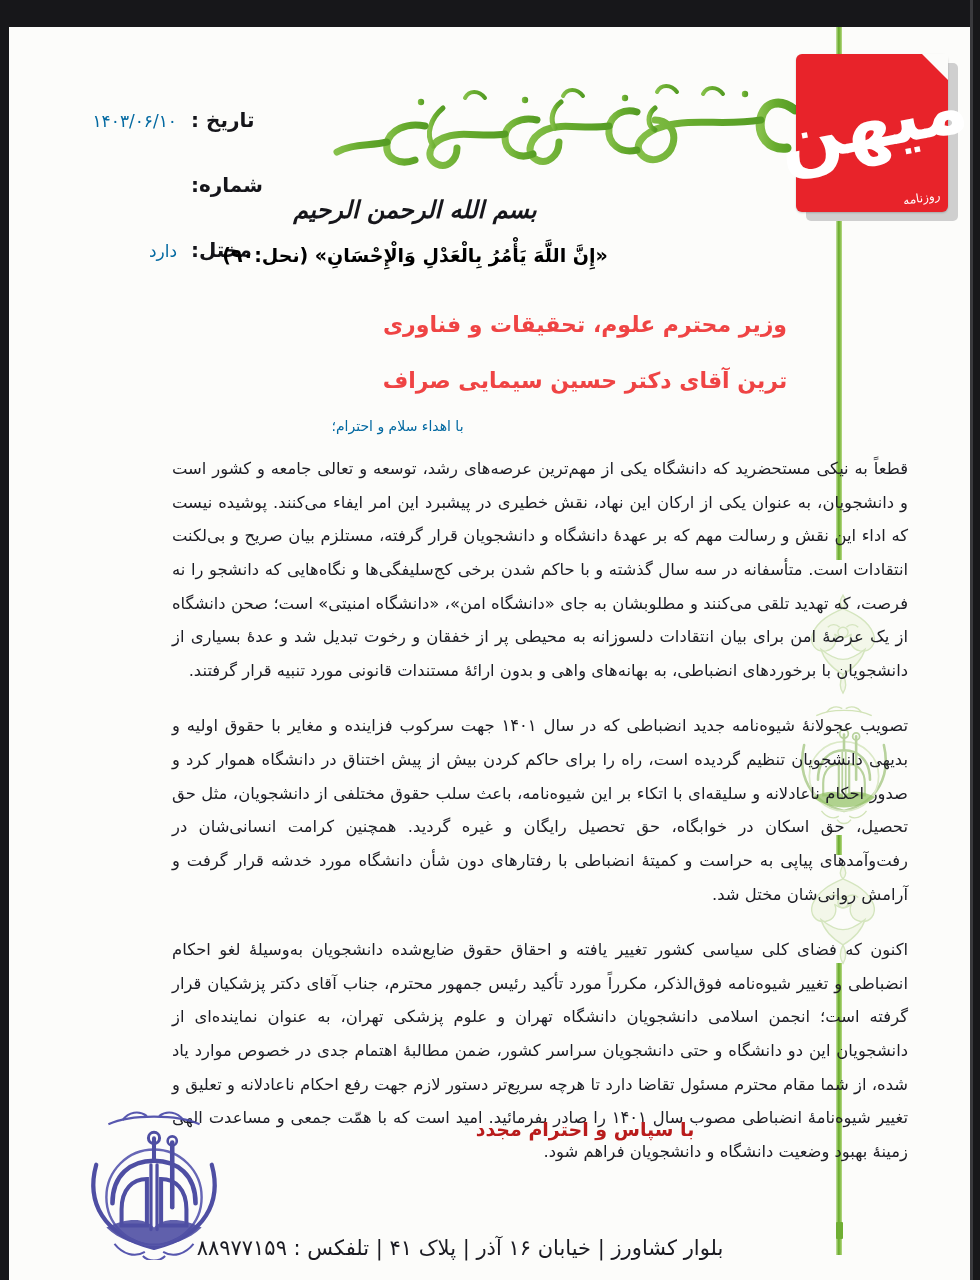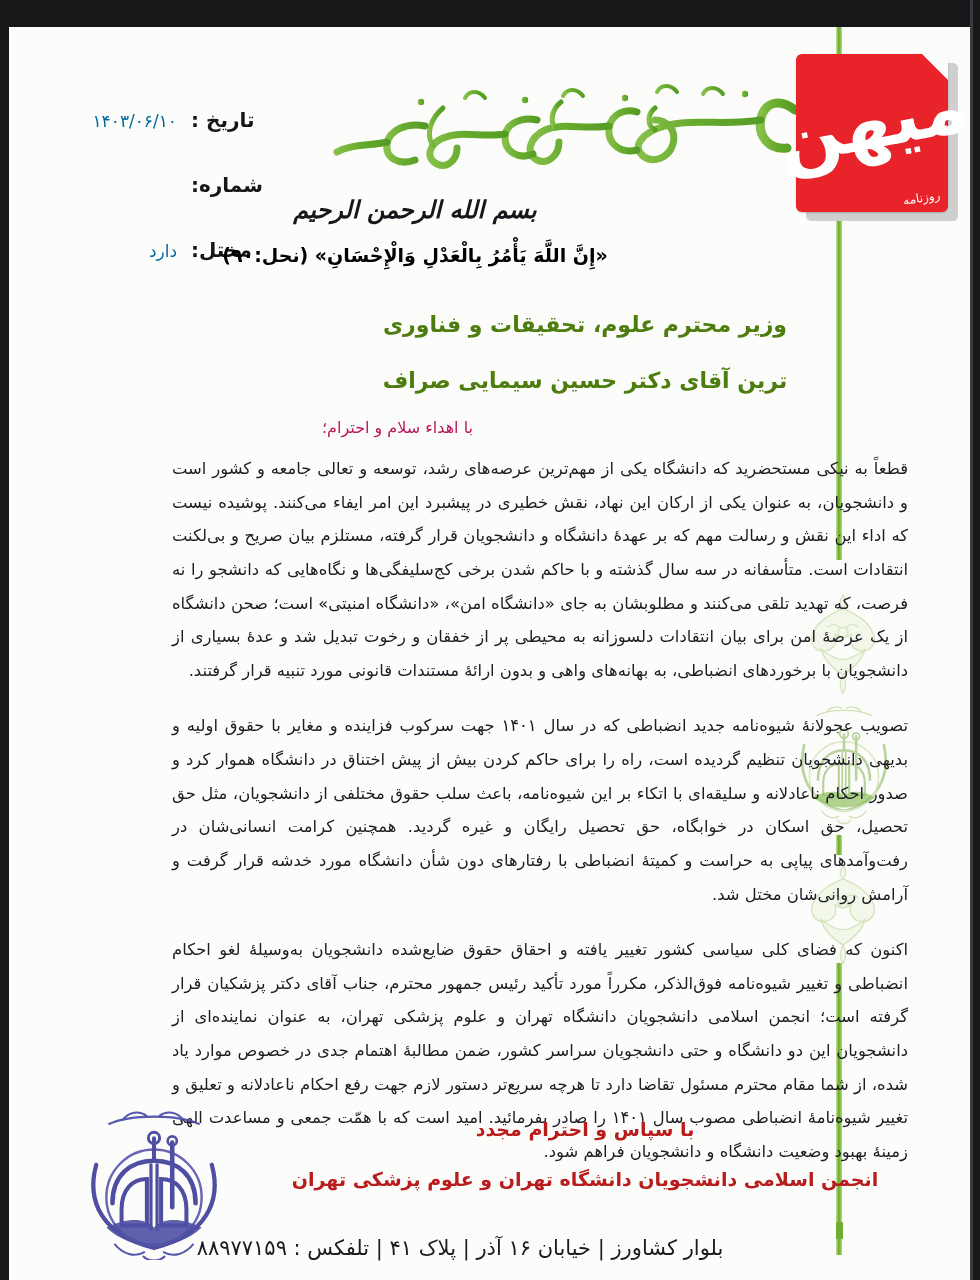--- a/index.html
+++ b/index.html
@@ -86,28 +86,28 @@
 
   
   .center-block{
     position:absolute;left:0;right:150px;z-index:12;text-align:center;
   }
   .bismillah{top:196px;font-size:24px;font-weight:bold;color:#16161b;font-style:italic;}
   .ayah{top:244px;font-size:19px;font-weight:bold;color:#000000;}
 
   .addr{
     position:absolute;right:0;left:190px;text-align:center;z-index:12;
-    font-size:22px;font-weight:bold;color:#4d7c0f;
+    font-size:22px;font-weight:bold;color:#ef4444;
   }
   .addr1{top:312px;}
   .addr2{top:368px;}
 
   .greet{
     position:absolute;left:0;right:185px;top:418px;text-align:center;
-    font-size:16px;color:#be185d;z-index:12;
+    font-size:14px;color:#0369a1;z-index:12;
   }
 
   
   .body{
     position:absolute;right:72px;left:172px;top:452px;z-index:12;
     direction:rtl;text-align:justify;
   }
   .para{
     font-size:16.4px;line-height:2.05;color:#1d1d24;
     margin:0 0 22px 0;
@@ -223,21 +223,20 @@
   <div class="addr addr2">ترین آقای دکتر حسین سیمایی صراف</div>
   <div class="greet">با اهداء سلام و احترام؛</div>
 
   <div class="body">
     <p class="para">قطعاً به نیکی مستحضرید که دانشگاه یکی از مهم‌ترین عرصه‌های رشد، توسعه و تعالی جامعه و کشور است و دانشجویان، به عنوان یکی از ارکان این نهاد، نقش خطیری در پیشبرد این امر ایفاء می‌کنند. پوشیده نیست که اداء این نقش و رسالت مهم که بر عهدهٔ دانشگاه و دانشجویان قرار گرفته، مستلزم بیان صریح و بی‌لکنت انتقادات است. متأسفانه در سه سال گذشته و با حاکم شدن برخی کج‌سلیفگی‌ها و نگاه‌هایی که دانشجو را نه فرصت، که تهدید تلقی می‌کنند و مطلوبشان به جای «دانشگاه امن»، «دانشگاه امنیتی» است؛ صحن دانشگاه از یک عرصهٔ امن برای بیان انتقادات دلسوزانه به محیطی پر از خفقان و رخوت تبدیل شد و عدهٔ بسیاری از دانشجویان با برخوردهای انضباطی، به بهانه‌های واهی و بدون ارائهٔ مستندات قانونی مورد تنبیه قرار گرفتند.</p>
     <p class="para">تصویب عجولانهٔ شیوه‌نامه جدید انضباطی که در سال ۱۴۰۱ جهت سرکوب فزاینده و مغایر با حقوق اولیه و بدیهی دانشجویان تنظیم گردیده است، راه را برای حاکم کردن بیش از پیش اختناق در دانشگاه هموار کرد و صدور احکام ناعادلانه و سلیقه‌ای با اتکاء بر این شیوه‌نامه، باعث سلب حقوق مختلفی از دانشجویان، مثل حق تحصیل، حق اسکان در خوابگاه، حق تحصیل رایگان و غیره گردید. همچنین کرامت انسانی‌شان در رفت‌وآمدهای پیاپی به حراست و کمیتهٔ انضباطی با رفتارهای دون شأن دانشگاه مورد خدشه قرار گرفت و آرامش روانی‌شان مختل شد.</p>
     <p class="para">اکنون که فضای کلی سیاسی کشور تغییر یافته و احقاق حقوق ضایع‌شده دانشجویان به‌وسیلهٔ لغو احکام انضباطی و تغییر شیوه‌نامه فوق‌الذکر، مکرراً مورد تأکید رئیس جمهور محترم، جناب آقای دکتر پزشکیان قرار گرفته است؛ انجمن اسلامی دانشجویان دانشگاه تهران و علوم پزشکی تهران، به عنوان نماینده‌ای از دانشجویان این دو دانشگاه و حتی دانشجویان سراسر کشور، ضمن مطالبهٔ اهتمام جدی در خصوص موارد یاد شده، از شما مقام محترم مسئول تقاضا دارد تا هرچه سریع‌تر دستور لازم جهت رفع احکام ناعادلانه و تعلیق و تغییر شیوه‌نامهٔ انضباطی مصوب سال ۱۴۰۱ را صادر بفرمائید. امید است که با همّت جمعی و مساعدت الهی زمینهٔ بهبود وضعیت دانشگاه و دانشجویان فراهم شود.</p>
   </div>
 
   <div class="closing closing1">با سپاس و احترام مجدد</div>
-  <div class="closing closing2">انجمن اسلامی دانشجویان دانشگاه تهران و علوم پزشکی تهران</div>
 
   <div class="footer-tick"></div>
   <div class="footer">بلوار کشاورز | خیابان ۱۶ آذر | پلاک ۴۱ | تلفکس : ۸۸۹۷۷۱۵۹</div>
 
   <div class="orn orn1">
     <svg viewBox="0 0 100 130">
       <g fill="#eef4df" stroke="#bcd79a" stroke-width="1.6">
         <path d="M50 6 C54 12 54 18 50 22 C46 18 46 12 50 6 Z"></path>
         <path d="M50 22 C36 28 20 36 14 52 C10 64 18 74 30 72 C40 70 44 60 40 52
                  C48 58 52 58 60 52 C56 60 60 70 70 72 C82 74 90 64 86 52

